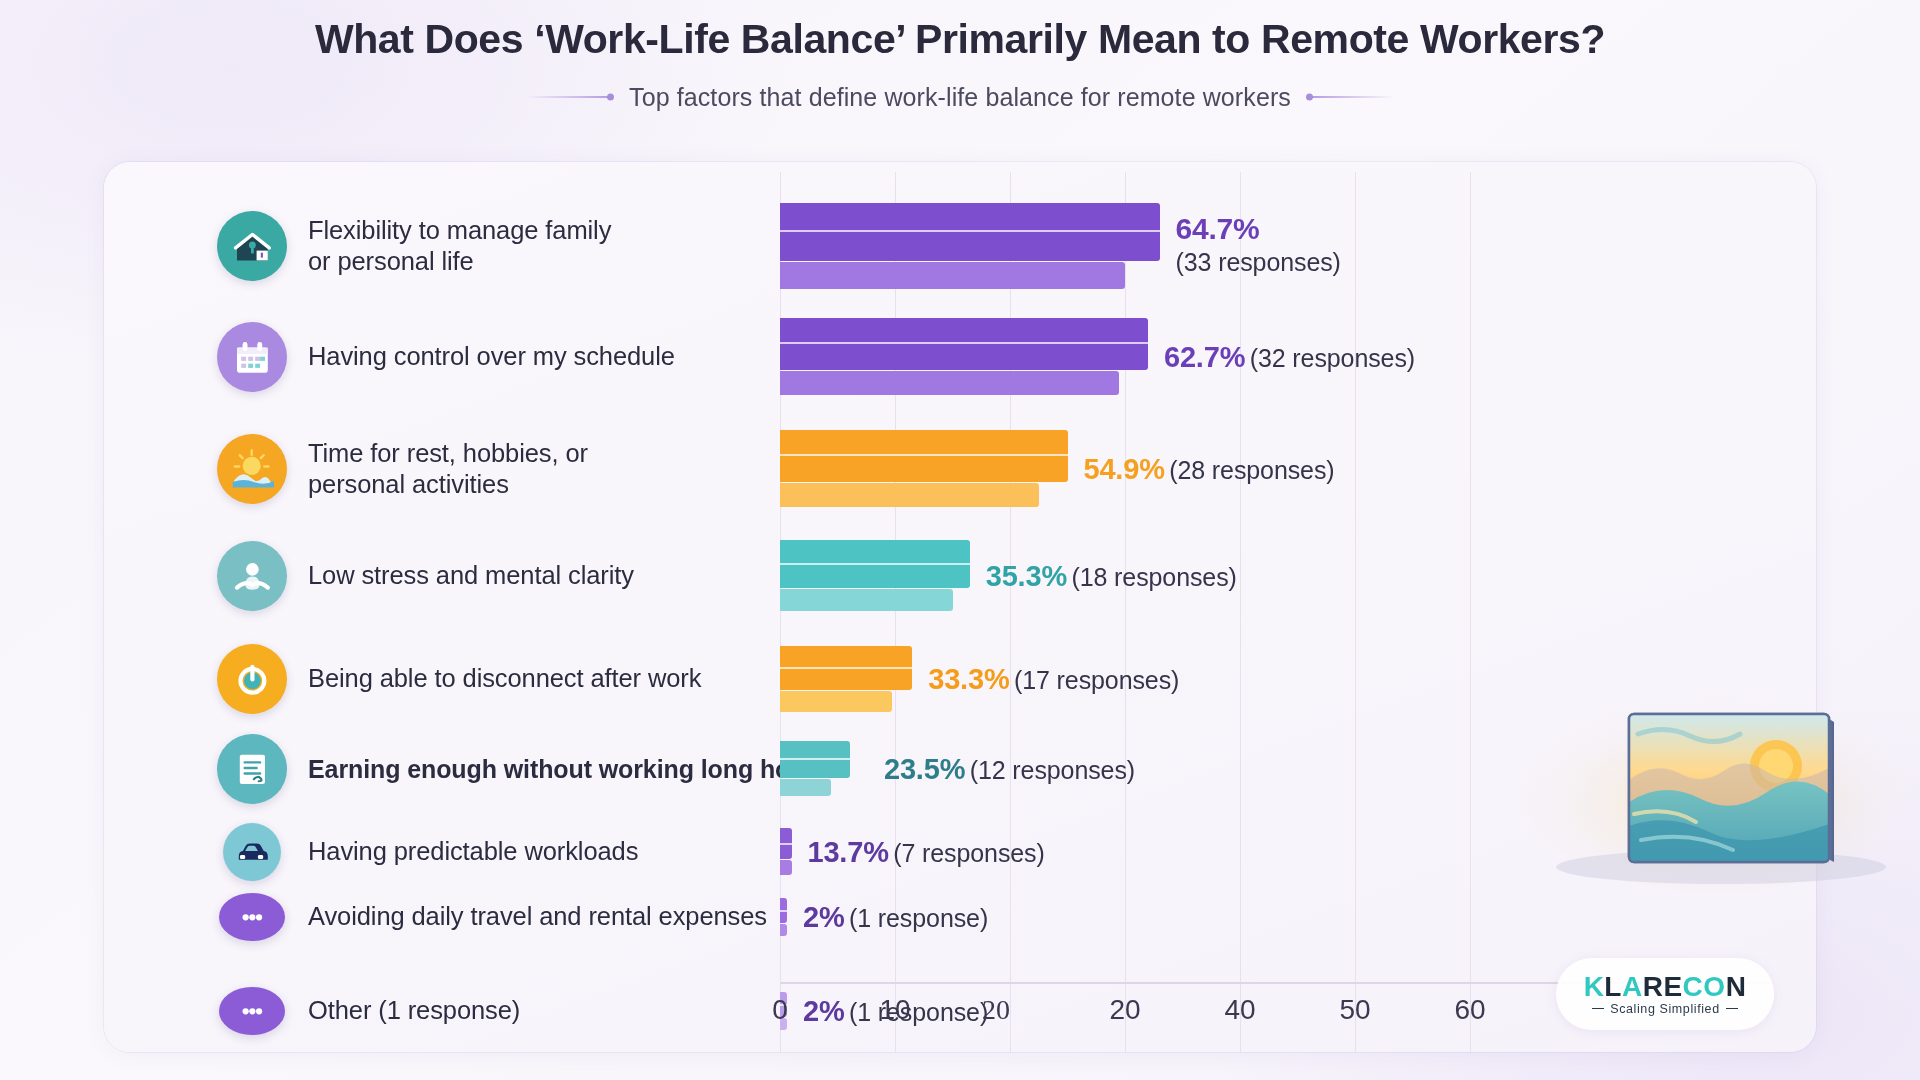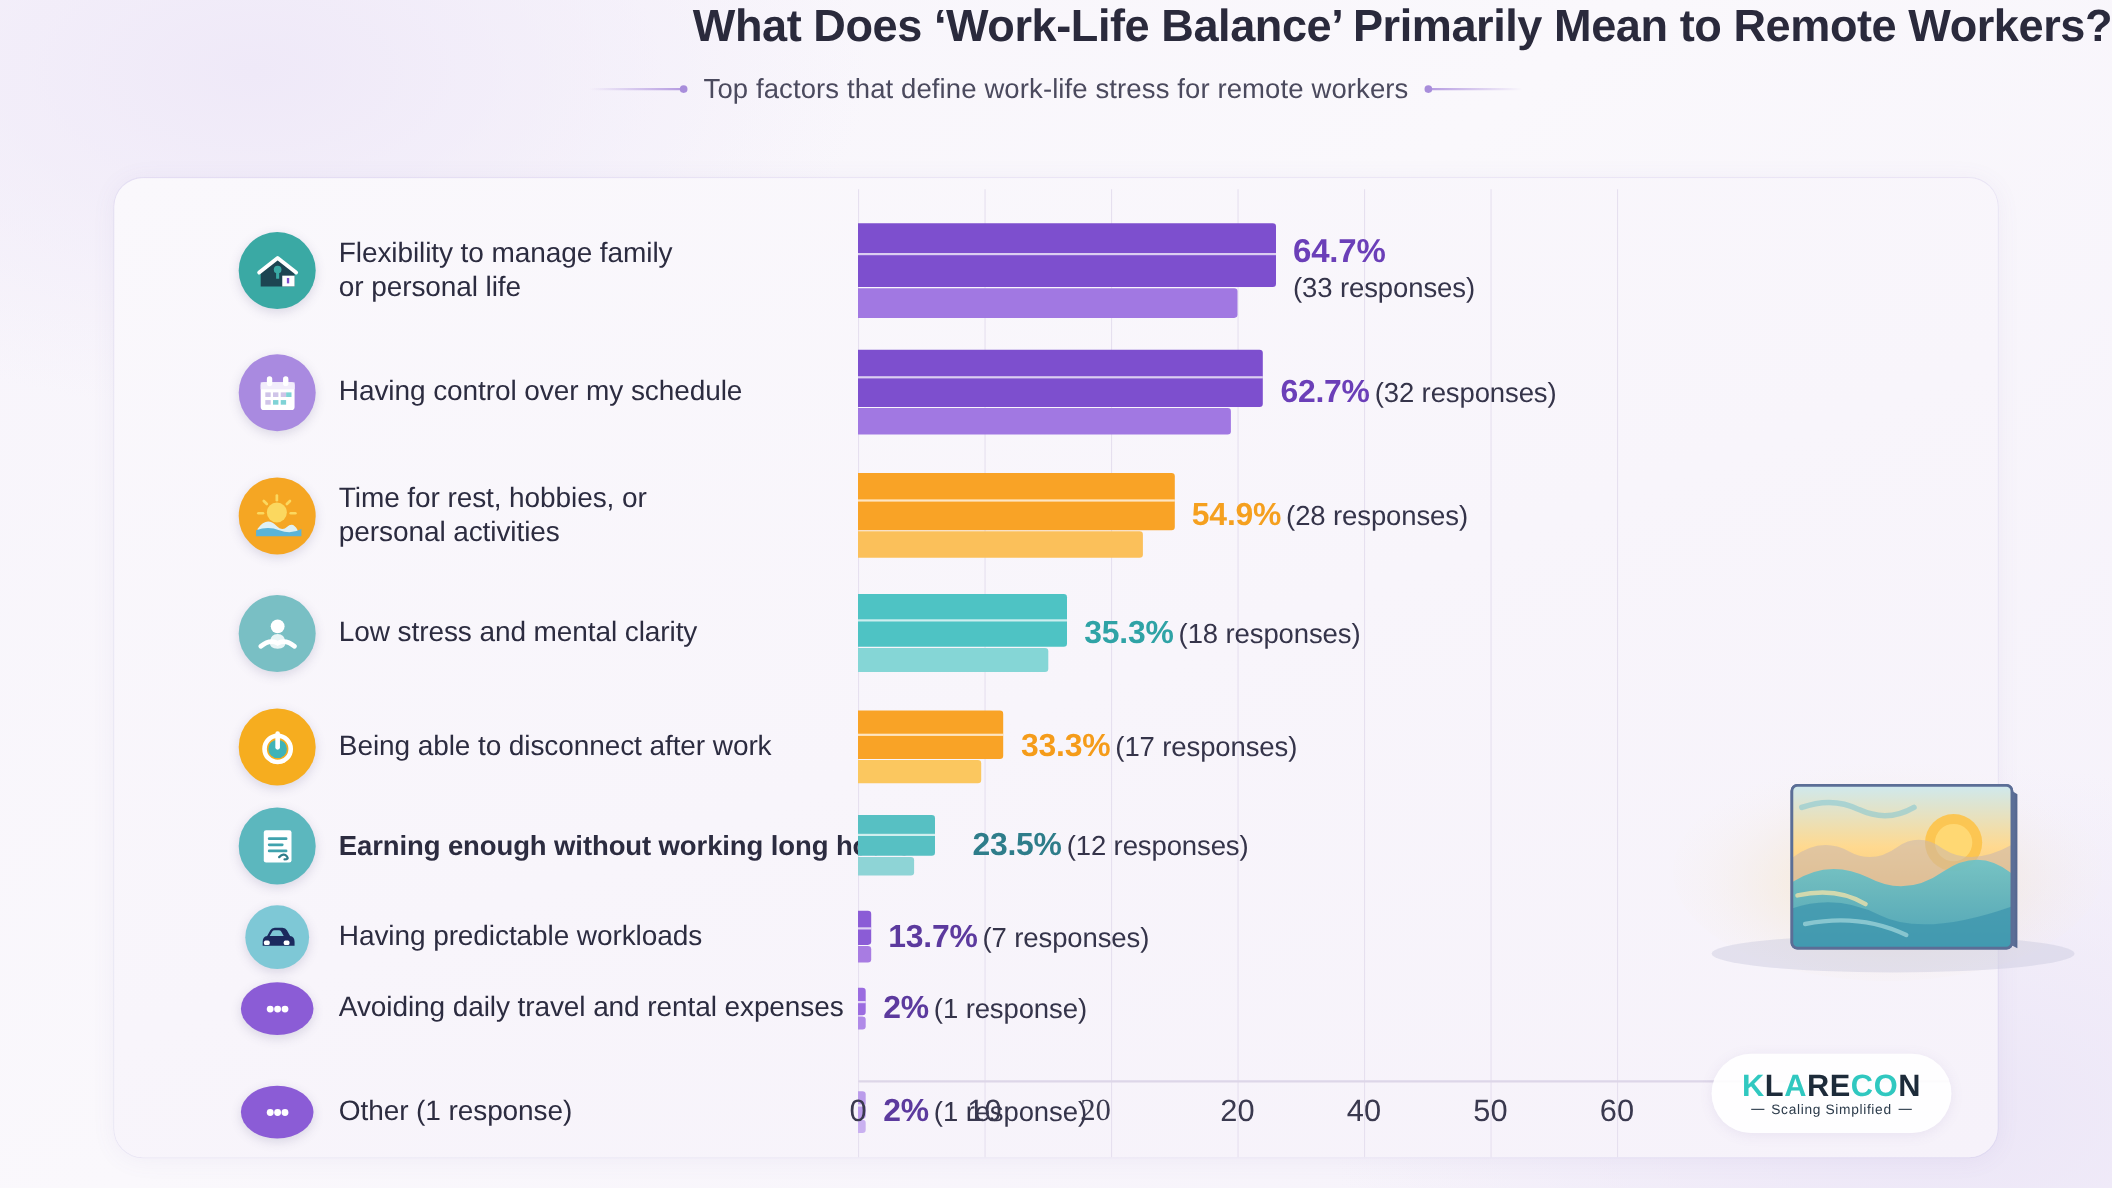--- a/index.html
+++ b/index.html
@@ -7,21 +7,21 @@
   body {
     font-family:"Liberation Sans", sans-serif;
     background:
       radial-gradient(ellipse 900px 500px at 12% 6%, #efe9f8 0%, rgba(239,233,248,0) 62%),
       radial-gradient(ellipse 900px 520px at 92% 94%, #ece6f7 0%, rgba(236,230,247,0) 62%),
       linear-gradient(142deg, #f7f4fb 0%, #faf8fc 45%, #f5f1fa 100%);
     position:relative;
   }
 
   
-  .header { text-align:right; }
+  .header { padding-top:16px; text-align:center; }
   .chart-title {
     font-size:41px; font-weight:bold; color:#2a2a3c;
     letter-spacing:-.4px; line-height:1.16;
   }
   .subtitle-row {
     display:flex; align-items:center; justify-content:center;
     gap:18px; margin-top:19px;
   }
   .sub-rule { height:2px; width:86px; border-radius:2px; position:relative; }
   .sub-rule.left  { background:linear-gradient(90deg, rgba(170,140,225,0) 0%, #b49ae0 100%); }
@@ -89,21 +89,21 @@
   .logo-tag { font-size:12.5px; color:#2b3a4a; letter-spacing:.6px; display:flex; align-items:center; gap:6px; }
   .logo-tag .dash { display:inline-block; width:12px; height:1.5px; background:#2b3a4a; }
 </style>
 </head>
 <body>
 
 <div class="header">
   <div class="chart-title">What Does ‘Work-Life Balance’ Primarily Mean to Remote Workers?</div>
   <div class="subtitle-row">
     <span class="sub-rule left"></span>
-    <span class="chart-subtitle">Top factors that define work-life stress for remote workers</span>
+    <span class="chart-subtitle">Top factors that define work-life balance for remote workers</span>
     <span class="sub-rule right"></span>
   </div>
 </div>
 
 <div class="card">
 
   <div class="painting">
     <svg viewBox="0 0 400 230" width="400" height="230">
       <defs>
         <radialGradient id="glow" cx="50%" cy="55%" r="58%">

